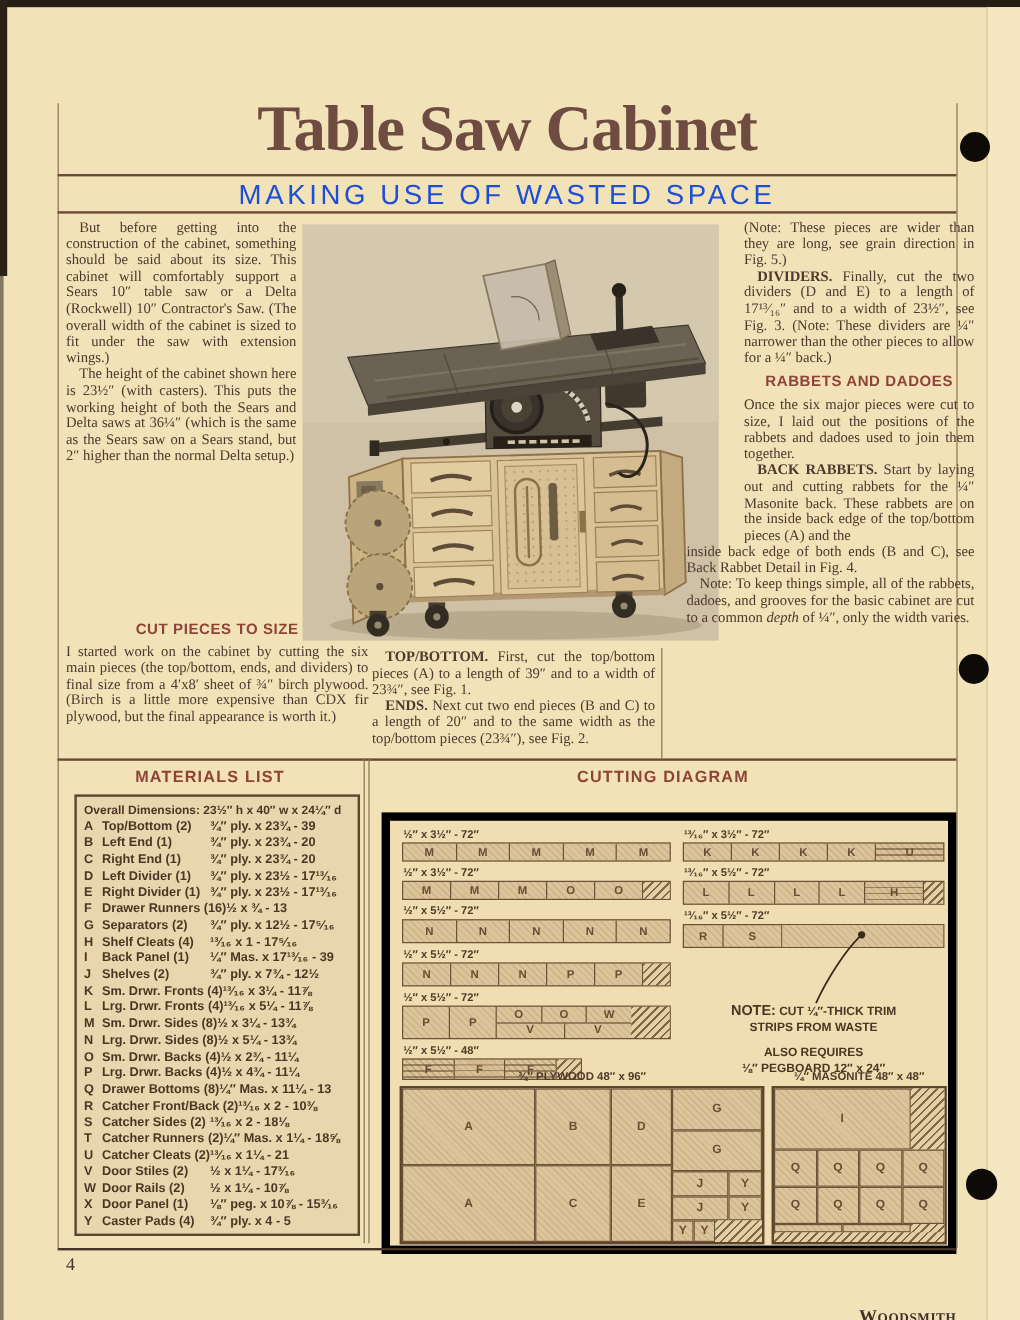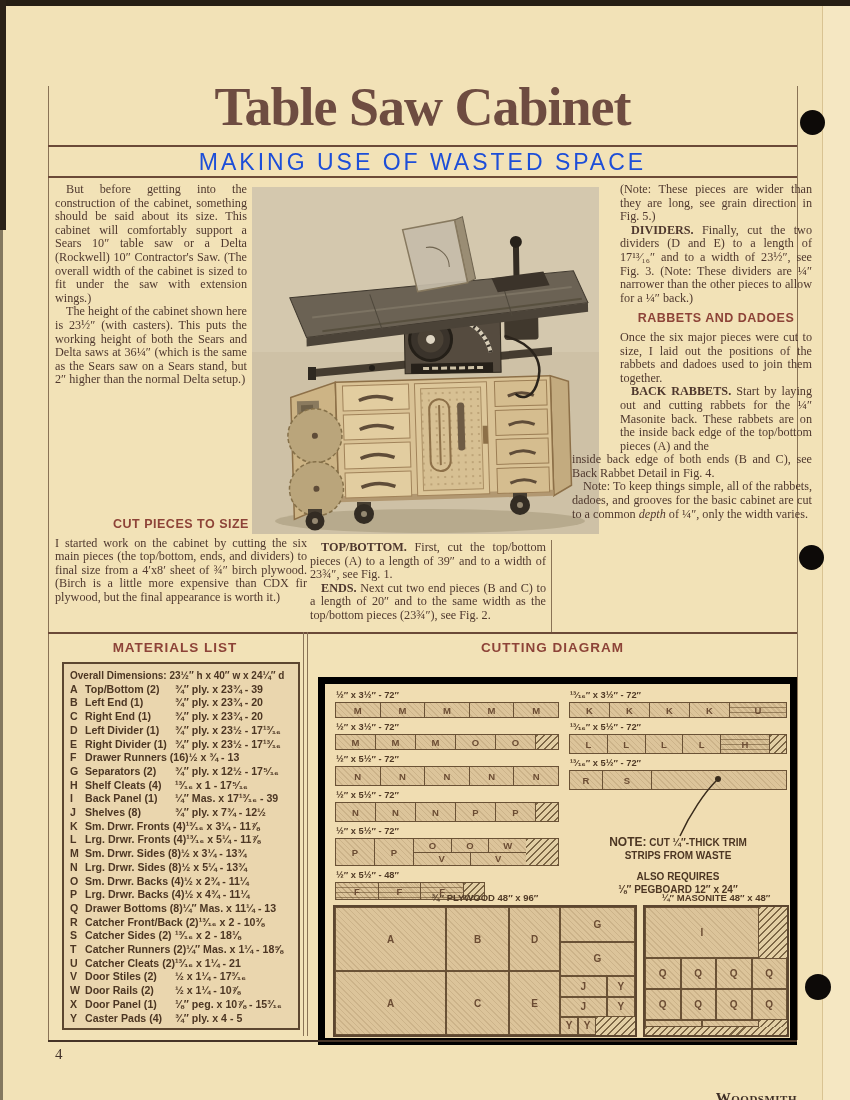--- a/index.html
+++ b/index.html
@@ -279,21 +279,21 @@
         <span class="mat-name">Shelf Cleats (4)</span>
         <span class="mat-dim">¹³⁄₁₆ x 1 - 17⁵⁄₁₆</span>
       </div>
       <div class="mat-row">
         <span class="mat-key">I</span>
         <span class="mat-name">Back Panel (1)</span>
         <span class="mat-dim">¼″ Mas. x 17¹³⁄₁₆ - 39</span>
       </div>
       <div class="mat-row">
         <span class="mat-key">J</span>
-        <span class="mat-name">Shelves (8)</span>
+        <span class="mat-name">Shelves (2)</span>
         <span class="mat-dim">¾″ ply. x 7¾ - 12½</span>
       </div>
       <div class="mat-row">
         <span class="mat-key">K</span>
         <span class="mat-name">Sm. Drwr. Fronts (4)</span>
         <span class="mat-dim">¹³⁄₁₆ x 3¼ - 11⅞</span>
       </div>
       <div class="mat-row">
         <span class="mat-key">L</span>
         <span class="mat-name">Lrg. Drwr. Fronts (4)</span>

